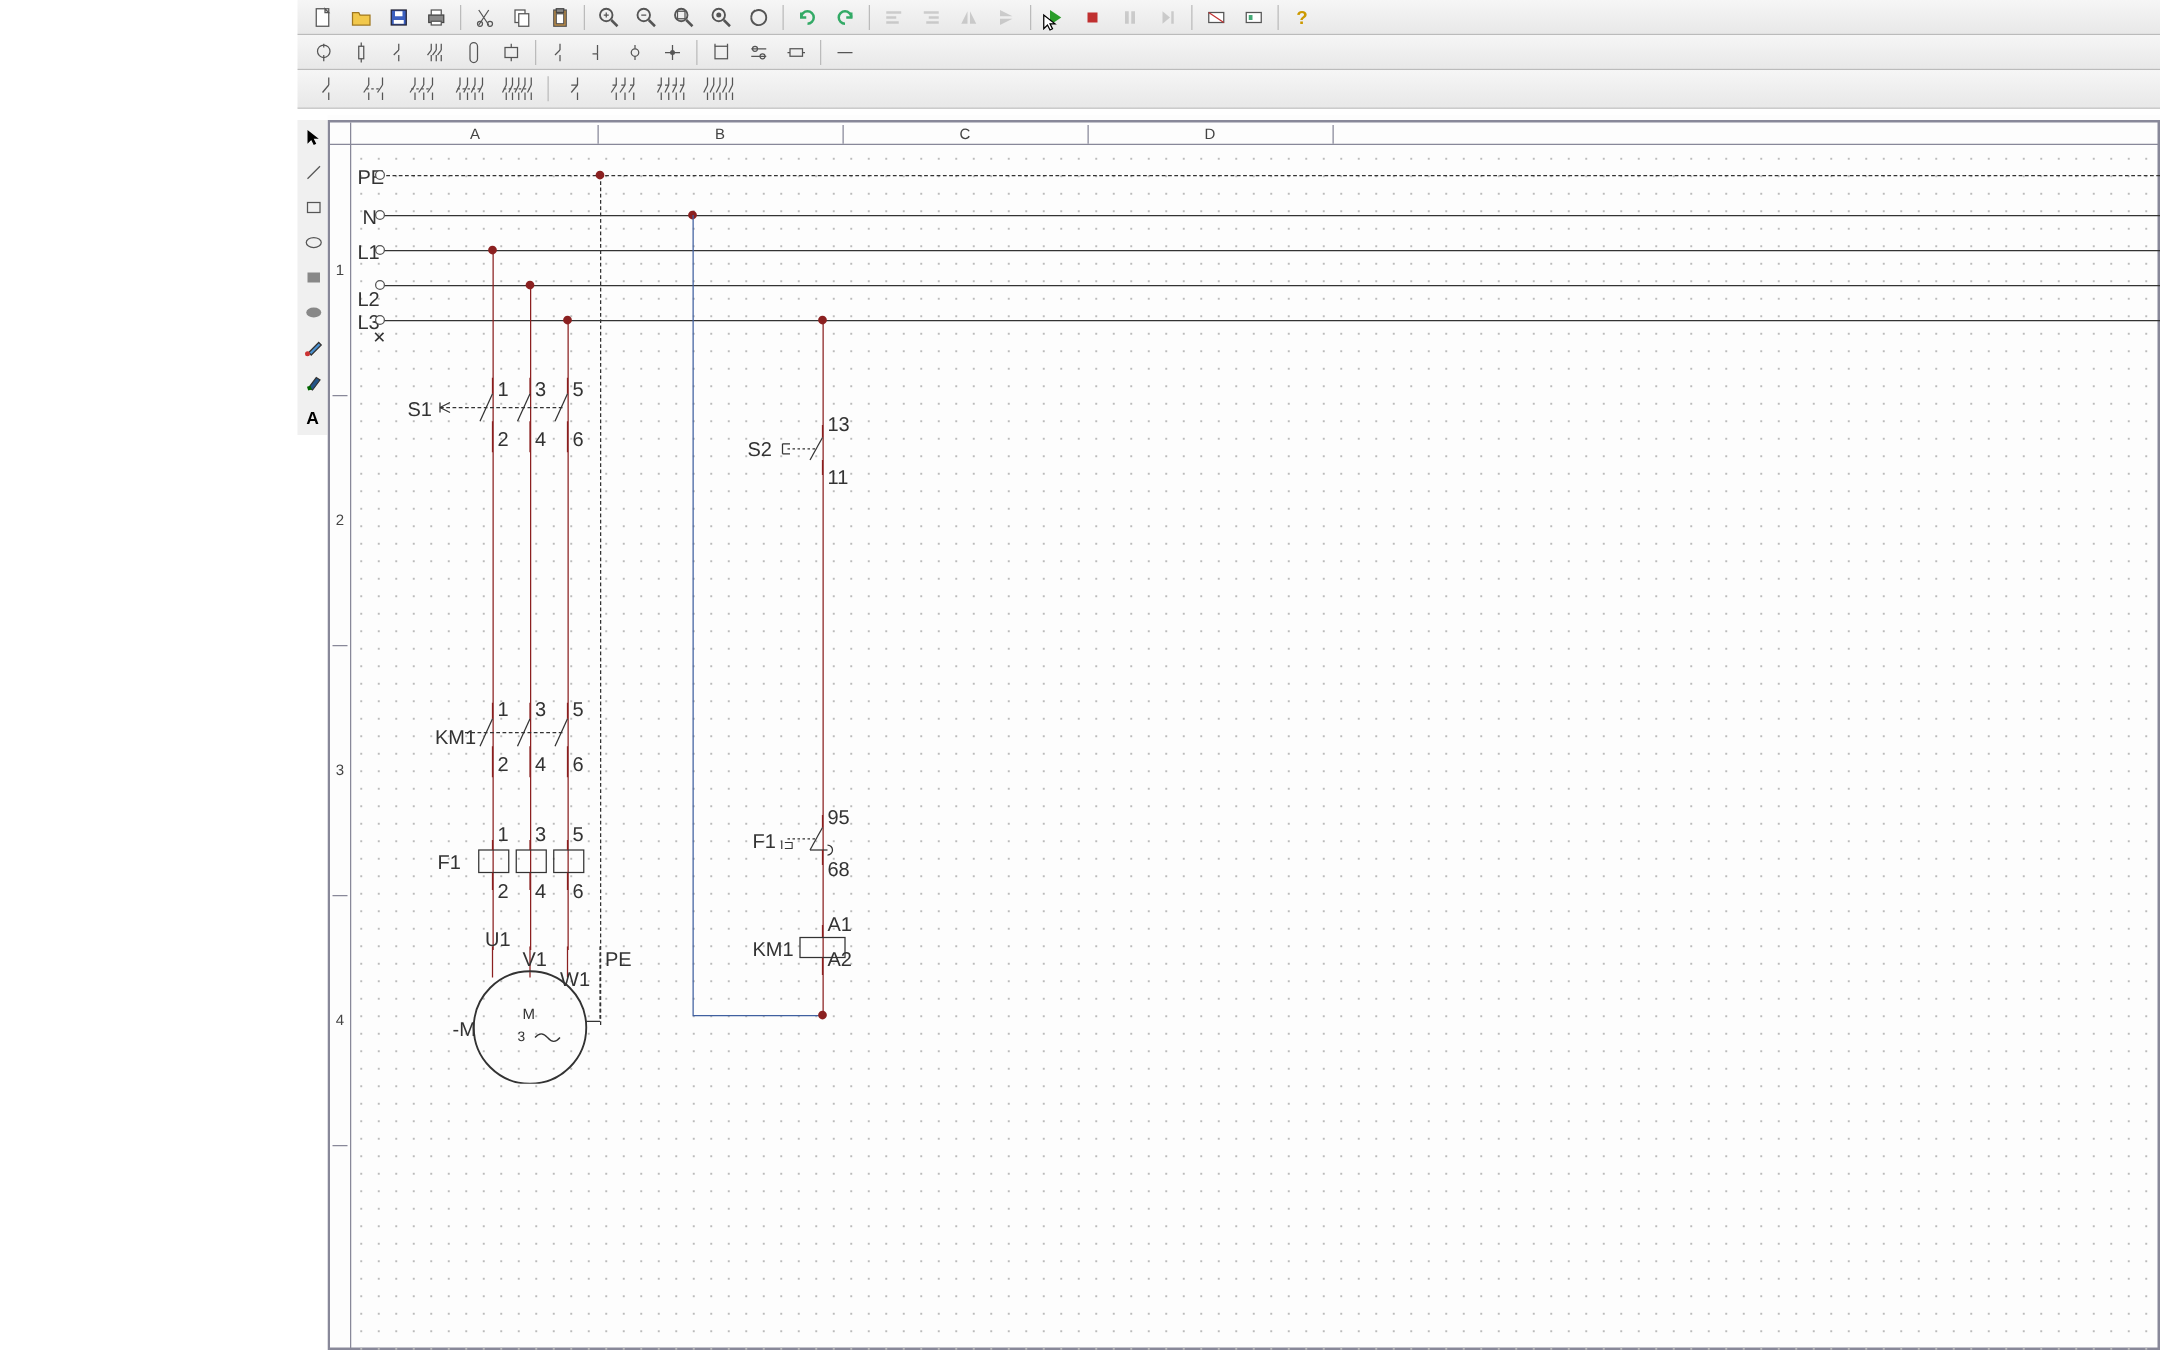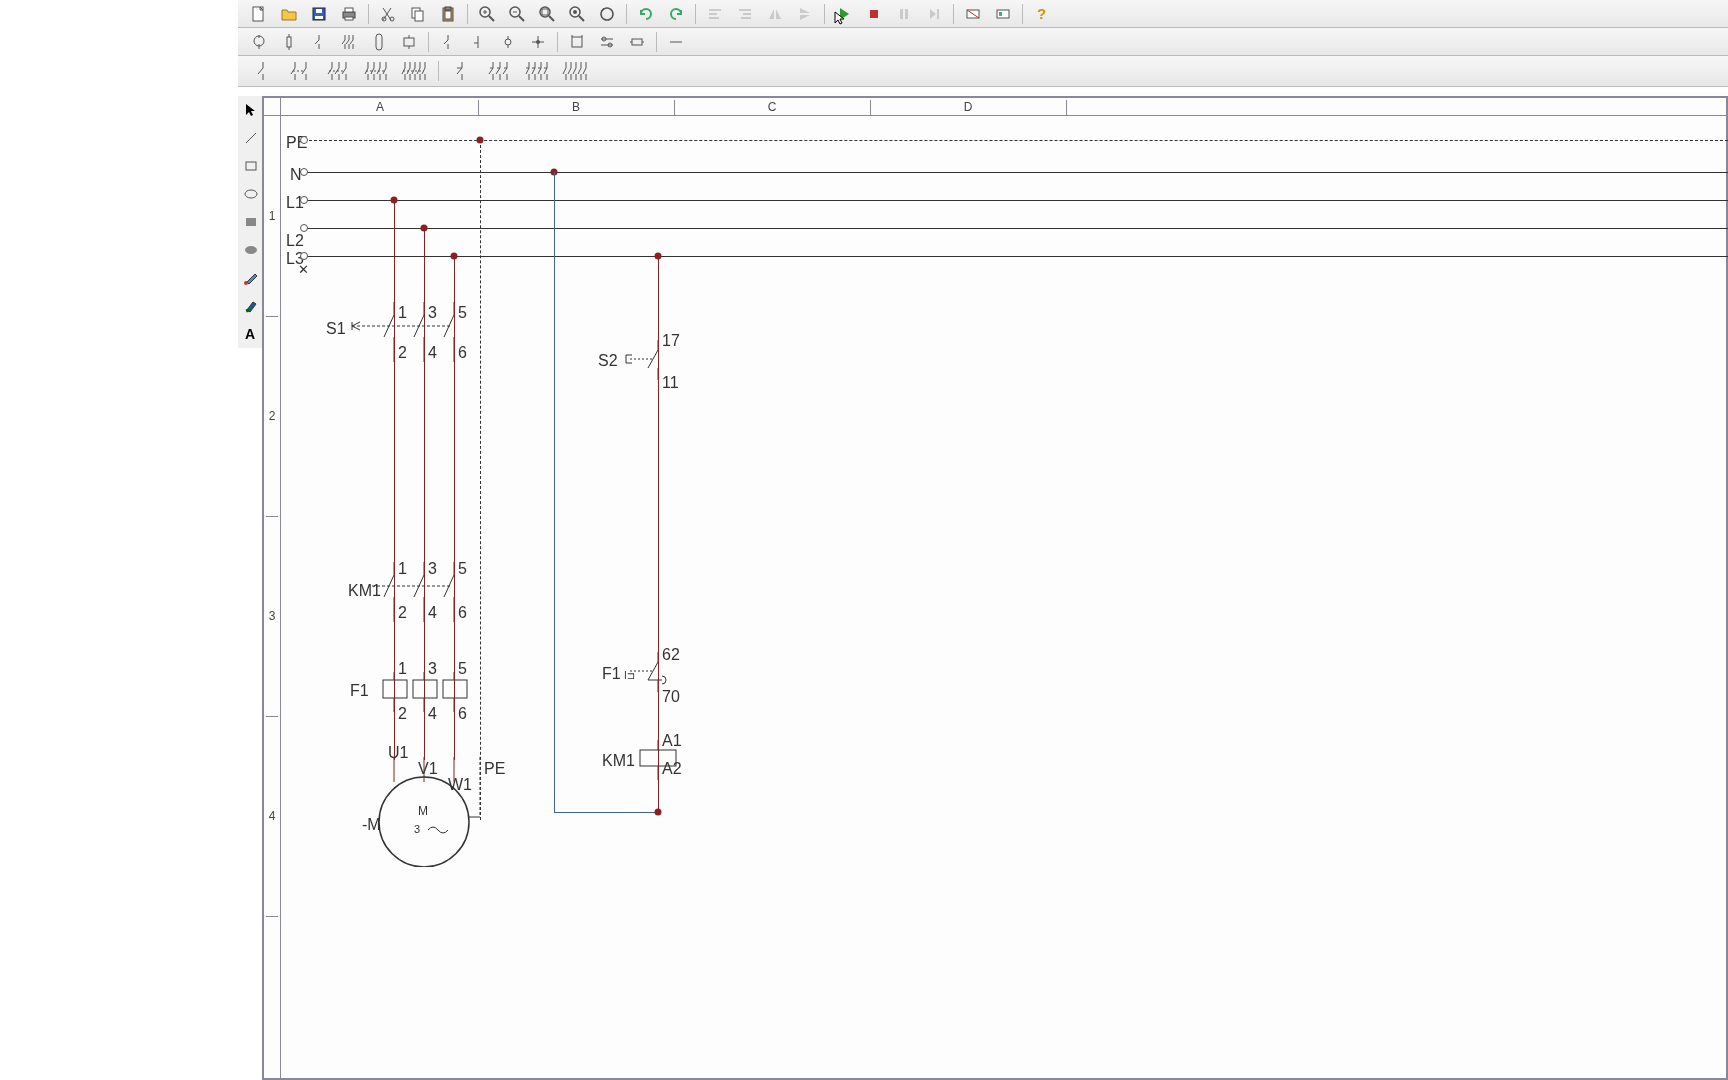--- a/index.html
+++ b/index.html
@@ -705,35 +705,35 @@
       <div class="vwire" style="left:396px;top:164px;height:556px"></div>
 
       <svg style="position:absolute;left:350px;top:248px;width:80px;height:40px">
         <line x1="46" y1="0" x2="46" y2="10" stroke="#8b2020"></line>
         <line x1="46" y1="10" x2="36" y2="28" stroke="#333"></line>
         <line x1="46" y1="28" x2="46" y2="40" stroke="#8b2020"></line>
         <line x1="18" y1="19" x2="40" y2="19" stroke="#333" stroke-dasharray="2"></line>
         <path d="M14 15 h6 M14 23 h6 M14 15 v8" stroke="#333" fill="none"></path>
       </svg>
       <div class="lbl" style="left:336px;top:260px">S2</div>
-      <div class="lbl" style="left:400px;top:240px">17</div>
+      <div class="lbl" style="left:400px;top:240px">13</div>
       <div class="lbl" style="left:400px;top:282px">11</div>
 
       <svg style="position:absolute;left:350px;top:560px;width:80px;height:40px">
         <line x1="46" y1="0" x2="46" y2="10" stroke="#8b2020"></line>
         <line x1="46" y1="10" x2="36" y2="28" stroke="#333"></line>
         <line x1="36" y1="28" x2="50" y2="28" stroke="#333"></line>
         <path d="M50 24 a4 4 0 0 1 0 8" stroke="#333" fill="none"></path>
         <line x1="46" y1="28" x2="46" y2="40" stroke="#8b2020"></line>
         <line x1="18" y1="19" x2="40" y2="19" stroke="#333" stroke-dasharray="2"></line>
       </svg>
       <div class="lbl" style="left:340px;top:573px">F1</div>
       <div class="lbl" style="left:362px;top:578px;font-size:10px">I⊐</div>
-      <div class="lbl" style="left:400px;top:554px">62</div>
-      <div class="lbl" style="left:400px;top:596px">70</div>
+      <div class="lbl" style="left:400px;top:554px">95</div>
+      <div class="lbl" style="left:400px;top:596px">68</div>
 
       <svg style="position:absolute;left:370px;top:648px;width:60px;height:40px">
         <line x1="26" y1="0" x2="26" y2="10" stroke="#8b2020"></line>
         <rect x="8" y="10" width="36" height="16" fill="none" stroke="#333"></rect>
         <line x1="26" y1="26" x2="26" y2="40" stroke="#8b2020"></line>
       </svg>
       <div class="lbl" style="left:340px;top:660px">KM1</div>
       <div class="lbl" style="left:400px;top:640px">A1</div>
       <div class="lbl" style="left:400px;top:668px">A2</div>
 

